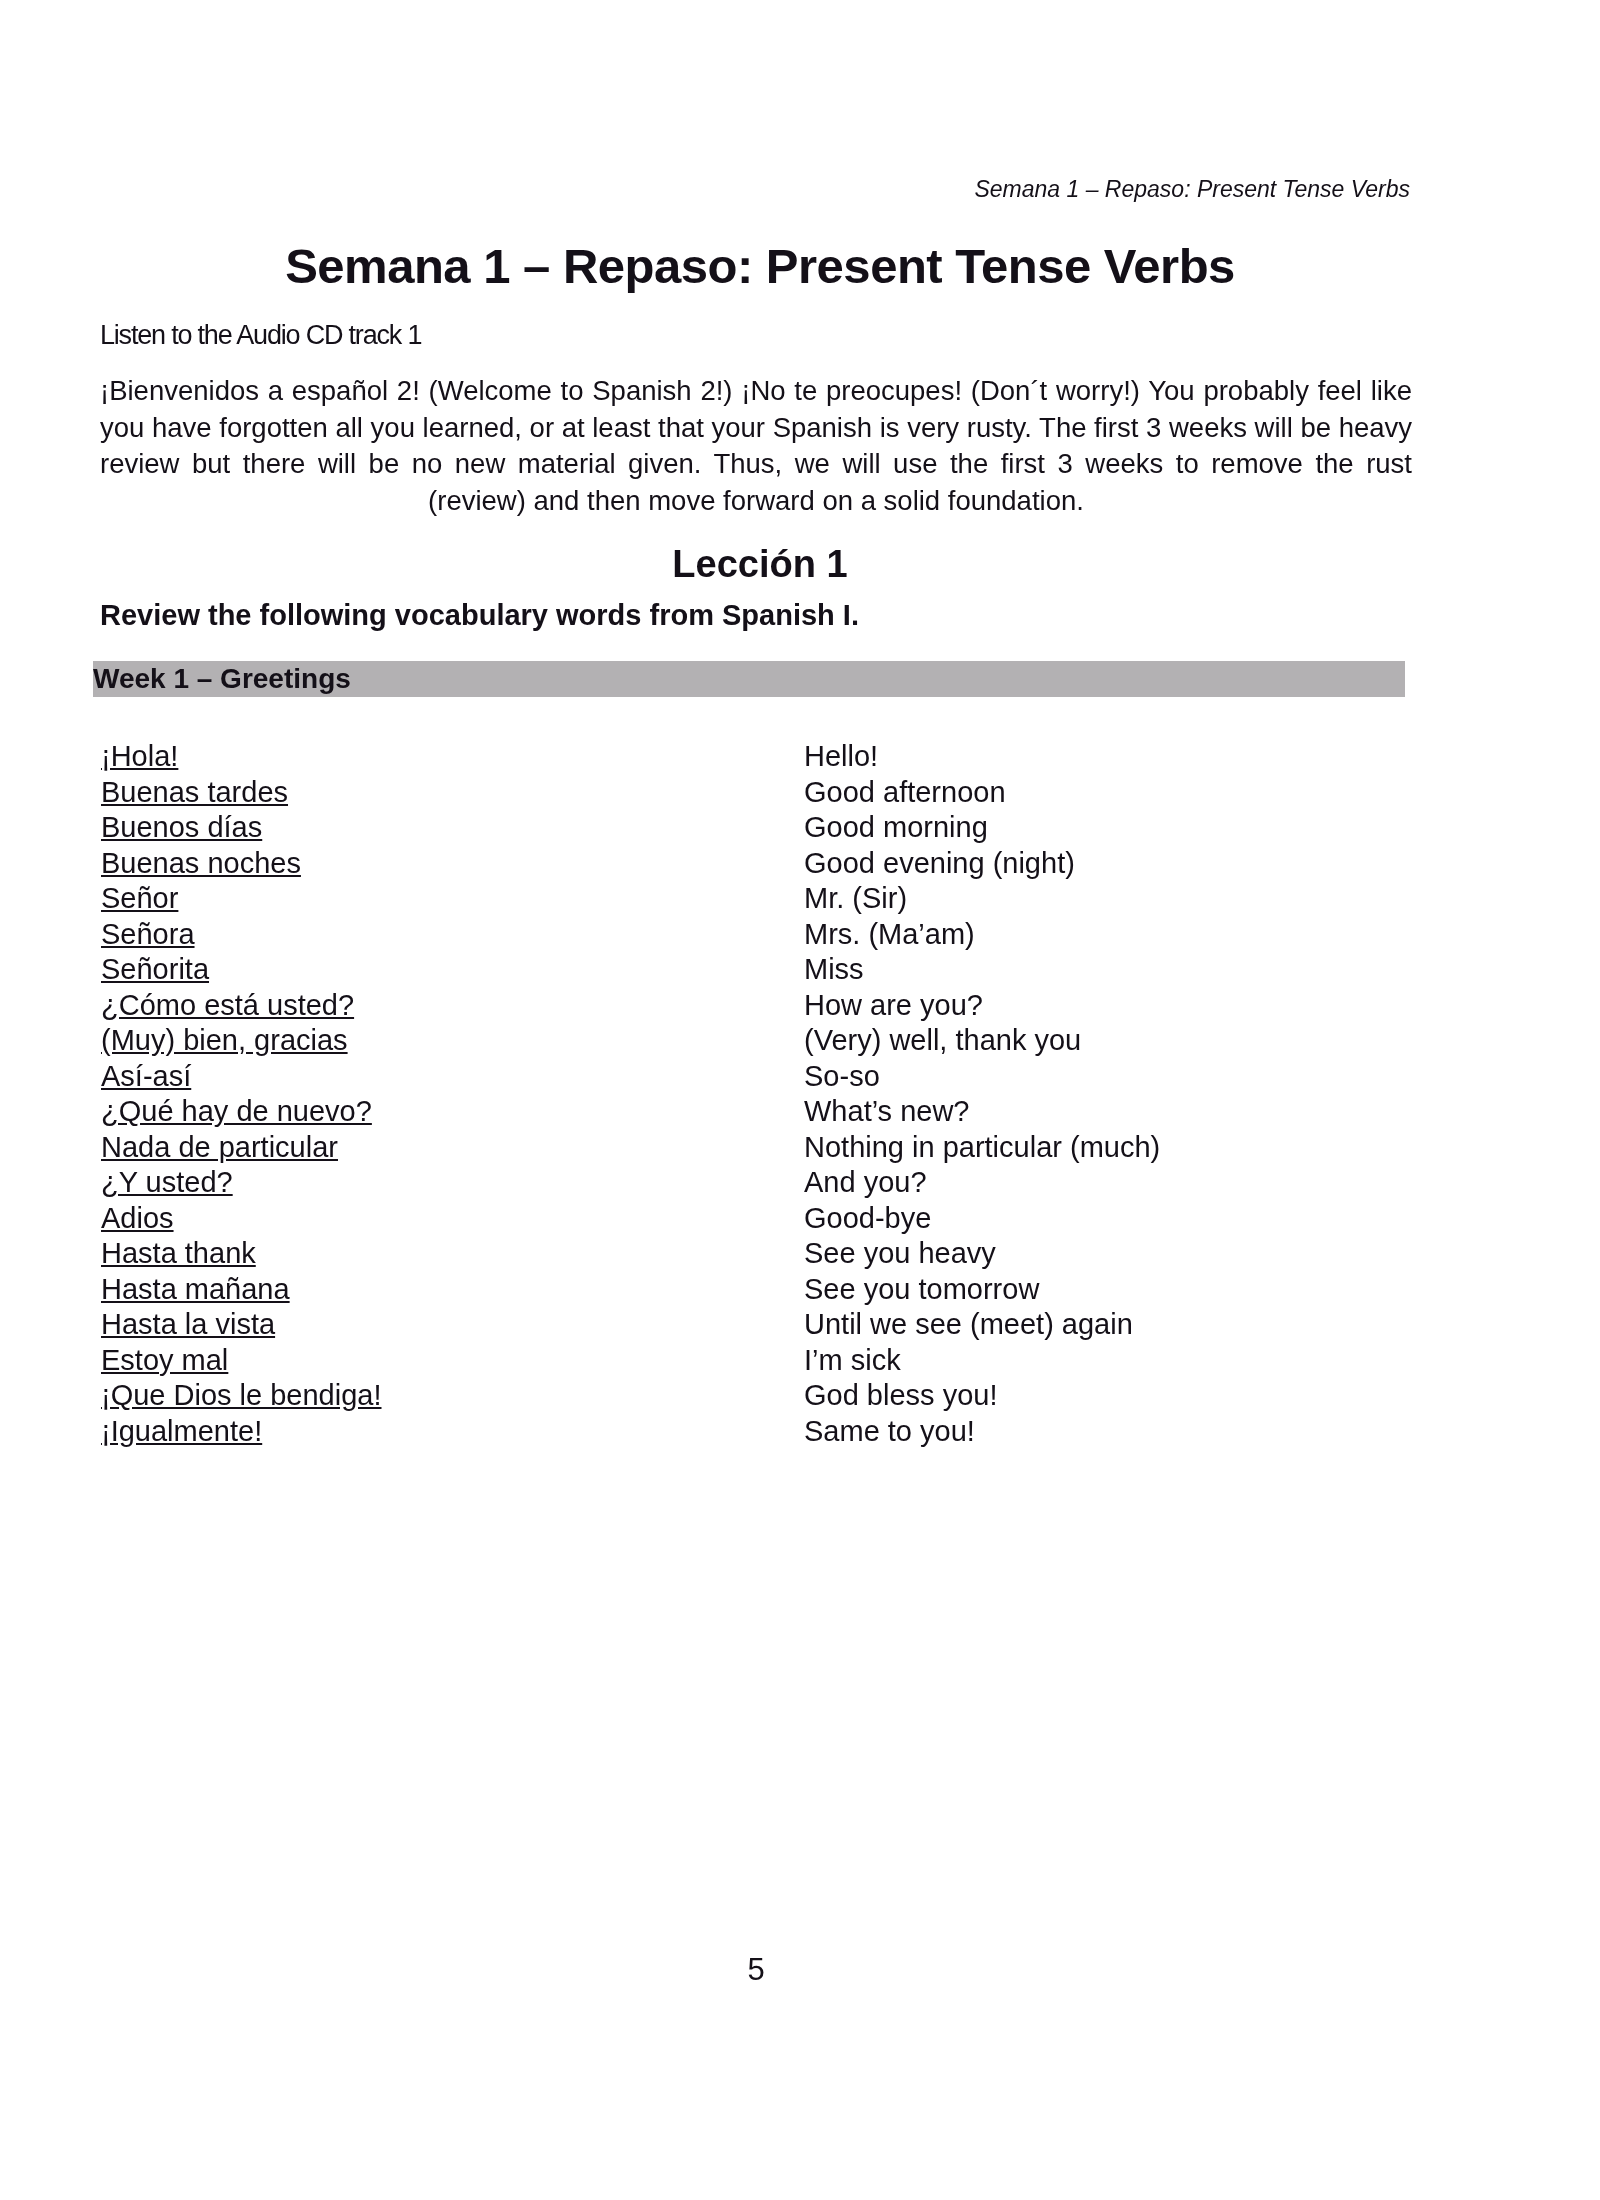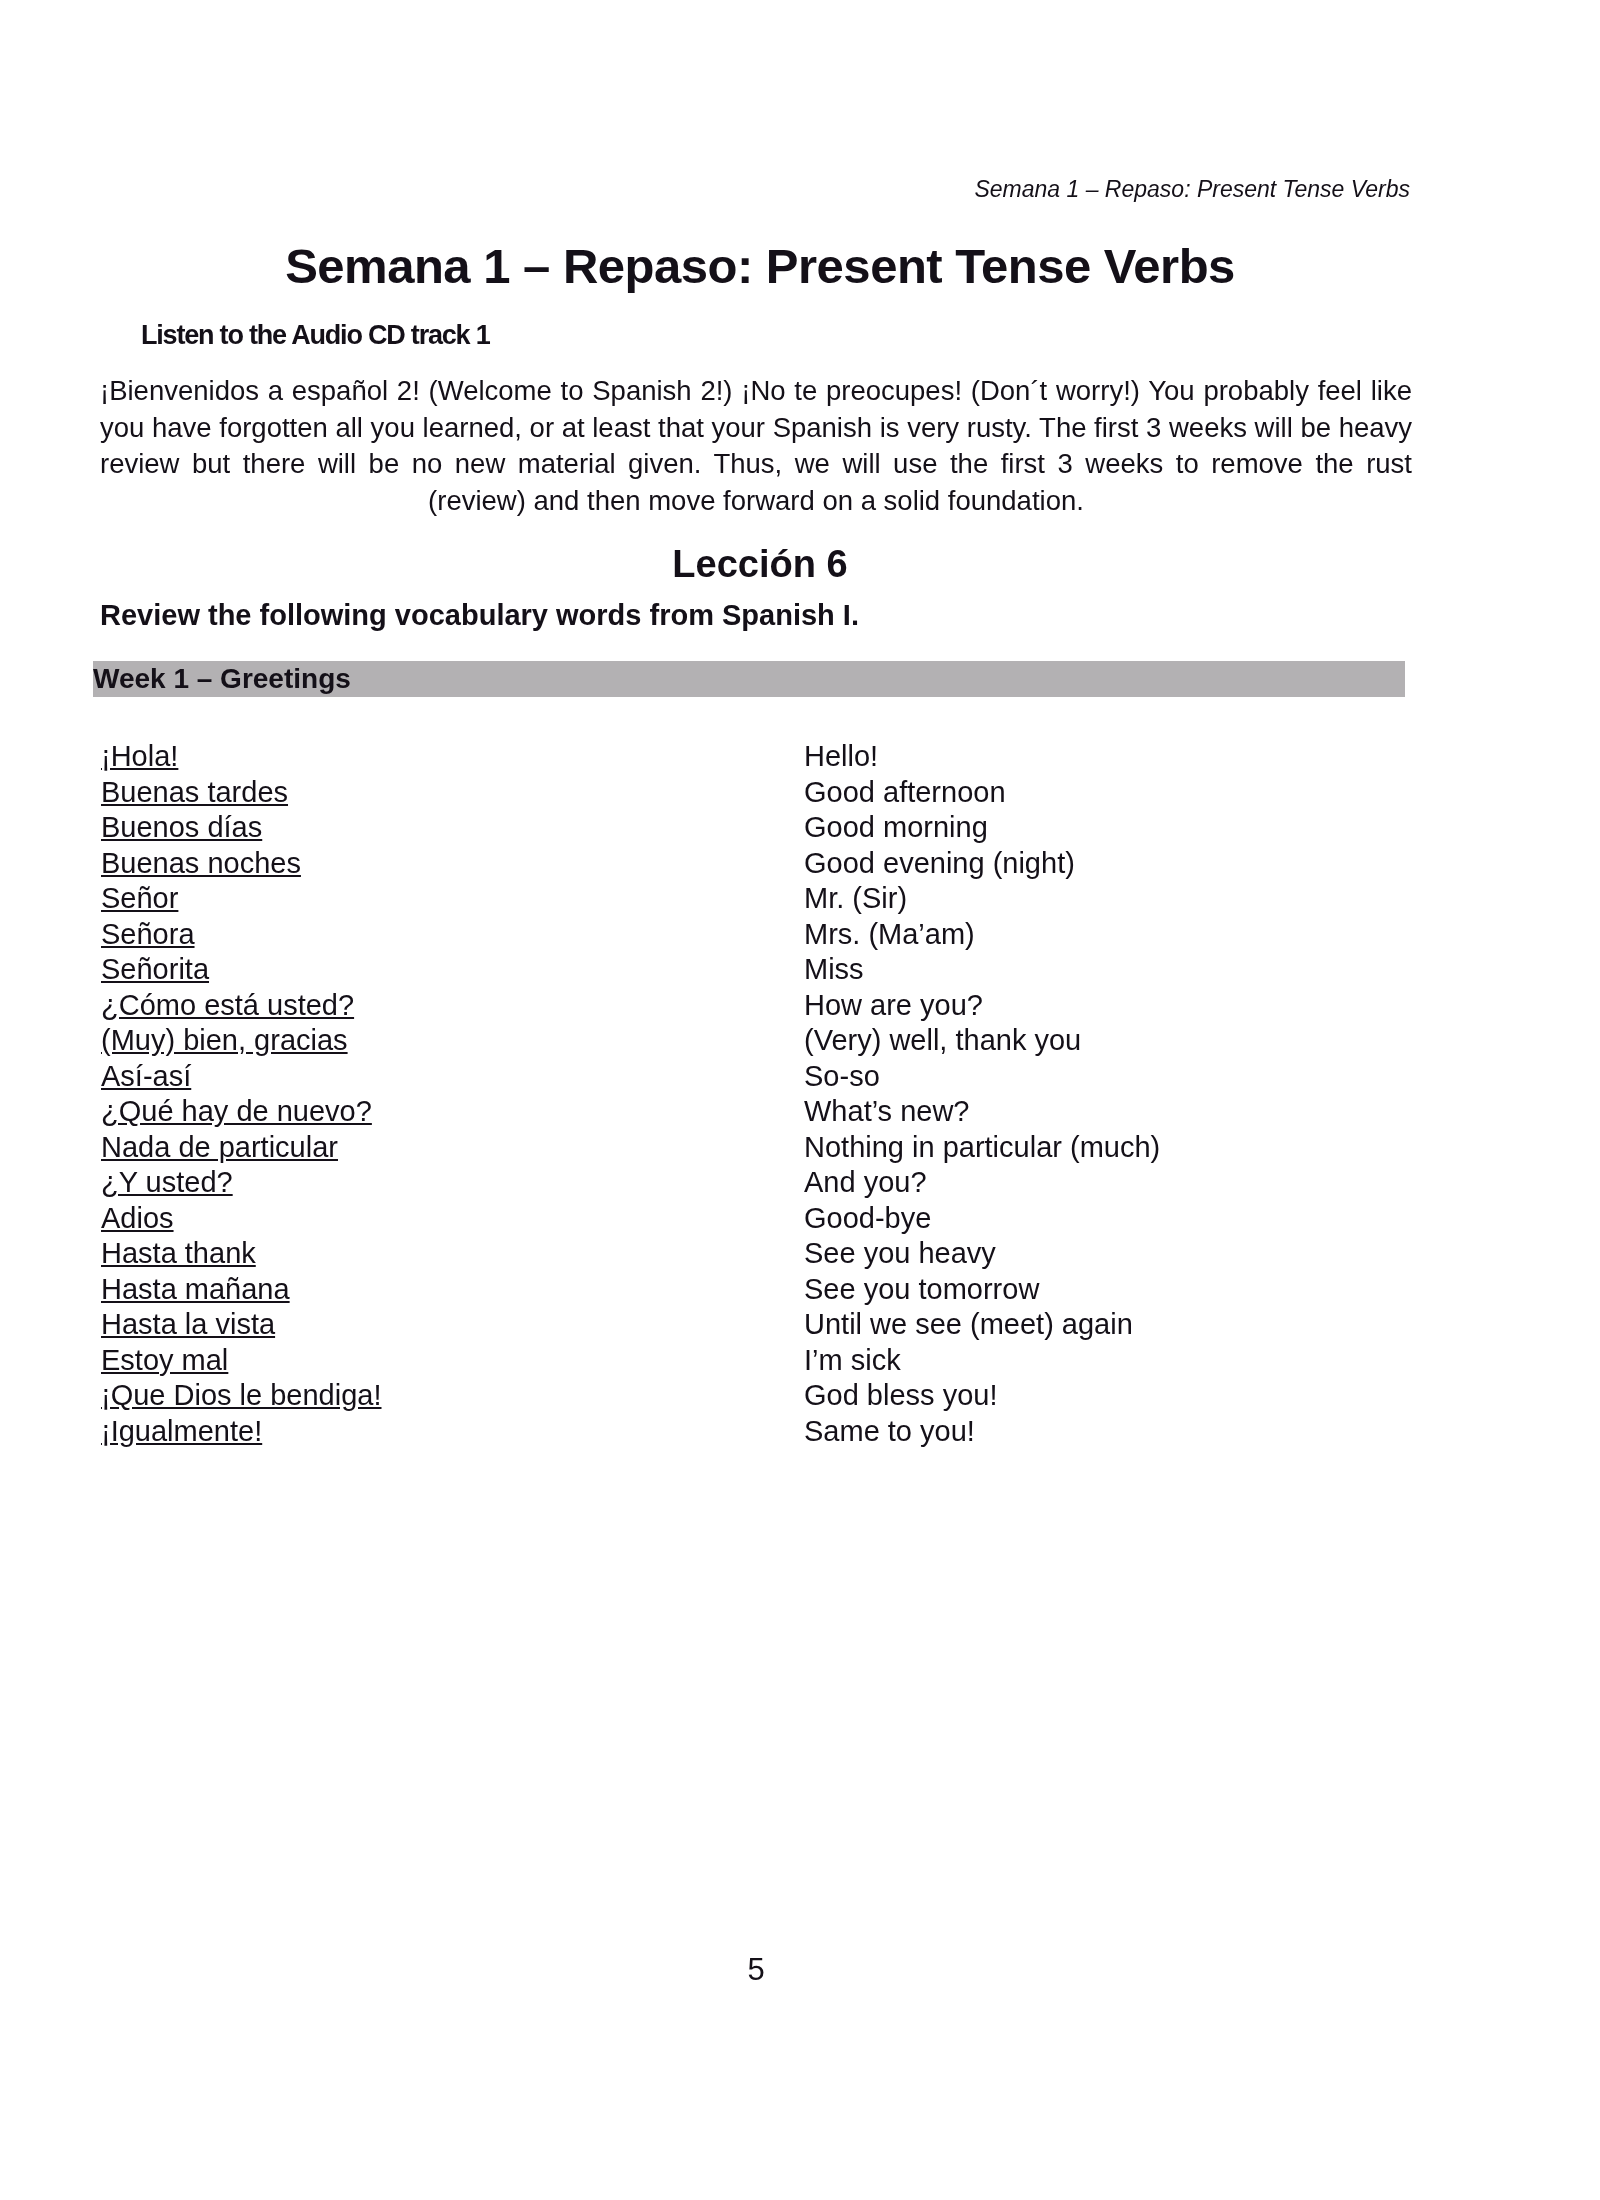--- a/index.html
+++ b/index.html
@@ -1,41 +1,41 @@
 <!DOCTYPE html>
 <html><head>
 <meta charset="utf-8">
 <style>
   html, body { margin:0; padding:0; background:#ffffff; }
   body { width:1600px; height:2200px; position:relative; overflow:hidden;
          font-family:"Liberation Sans", sans-serif; color:#141018; }
   .running-header { position:absolute; top:176px; right:190px; font-size:23px; font-style:italic; }
   .title { position:absolute; top:238px; left:0; width:1520px; text-align:center;
            font-size:49px; font-weight:bold; letter-spacing:-0.5px; }
-  .listen { position:absolute; top:320px; left:100px; font-size:27px; font-weight:bold; letter-spacing:-1.2px;margin-left:41px; }
+  .listen { position:absolute; top:320px; left:100px; font-size:27px; font-weight:normal; letter-spacing:-1.2px; }
   .intro { position:absolute; top:373px; left:100px; width:1312px; font-size:27.5px; line-height:36.5px;
            text-align:justify; text-align-last:center; }
   .lesson { position:absolute; top:543px; left:0; width:1520px; text-align:center; font-size:38px; font-weight:bold; }
   .review { position:absolute; top:599px; left:100px; font-size:29px; font-weight:bold;text-align:right; }
   .week-bar { position:absolute; top:661px; left:93px; width:1312px; height:36px; background:#b3b1b3;
               text-align:left; font-size:28px; font-weight:bold; line-height:36px; }
   .vocab { position:absolute; top:739px; left:101px; width:1300px; }
   .vocab-row { display:flex; height:35.5px; line-height:35.5px; font-size:29px; }
   .vocab-es { width:703px;text-decoration:underline; }
   .vocab-en { flex:1; }
   .page-number { position:absolute; top:1952px; left:0; width:1512px; text-align:center; font-size:31px; }
 </style>
 </head>
 <body>
 
 <div class="running-header">Semana 1 – Repaso: Present Tense Verbs</div>
 <div class="title">Semana 1 – Repaso: Present Tense Verbs</div>
 <div class="listen">Listen to the Audio CD track 1</div>
 <div class="intro">¡Bienvenidos a español 2! (Welcome to Spanish 2!) ¡No te preocupes! (Don´t worry!) You probably feel like you have forgotten all you learned, or at least that your Spanish is very rusty. The first 3 weeks will be heavy review but there will be no new material given. Thus, we will use the first 3 weeks to remove the rust (review) and then move forward on a solid foundation.</div>
-<div class="lesson">Lección 6</div>
+<div class="lesson">Lección 1</div>
 <div class="review">Review the following vocabulary words from Spanish I.</div>
 <div class="week-bar">Week 1 – Greetings</div>
 
 <div class="vocab" id="vocab-list">
     <div class="vocab-row">
       <div class="vocab-es">¡Hola!</div>
       <div class="vocab-en">Hello!</div>
     </div>
     <div class="vocab-row">
       <div class="vocab-es">Buenas tardes</div>

